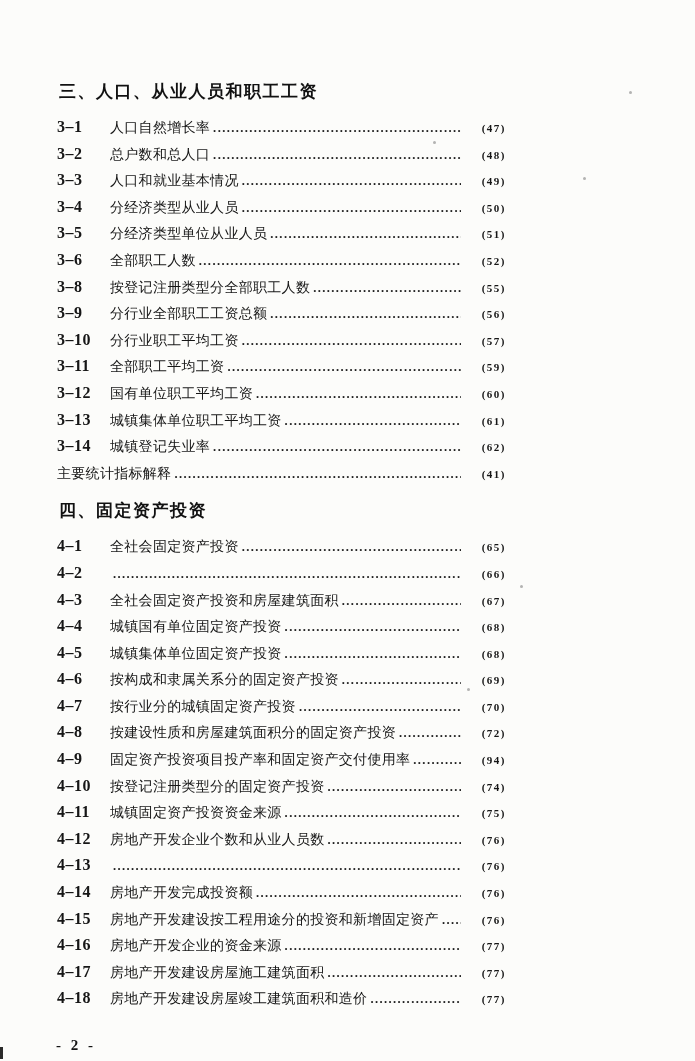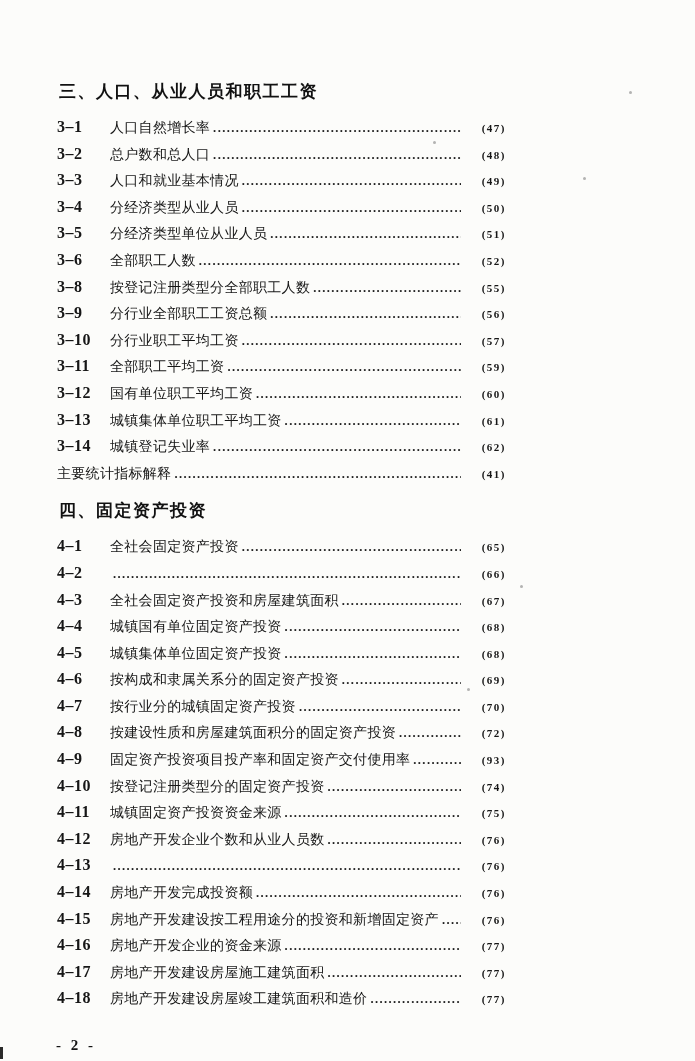--- a/index.html
+++ b/index.html
@@ -245,21 +245,21 @@
           <div class="row">
             <span class="no">4–8</span>
             <span class="title">按建设性质和房屋建筑面积分的固定资产投资</span>
             <span class="leader"></span>
             <span class="pageno">(72)</span>
           </div>
           <div class="row">
             <span class="no">4–9</span>
             <span class="title">固定资产投资项目投产率和固定资产交付使用率</span>
             <span class="leader"></span>
-            <span class="pageno">(93)</span>
+            <span class="pageno">(94)</span>
           </div>
           <div class="row">
             <span class="no">4–10</span>
             <span class="title">按登记注册类型分的固定资产投资</span>
             <span class="leader"></span>
             <span class="pageno">(74)</span>
           </div>
           <div class="row">
             <span class="no">4–11</span>
             <span class="title">城镇固定资产投资资金来源</span>

